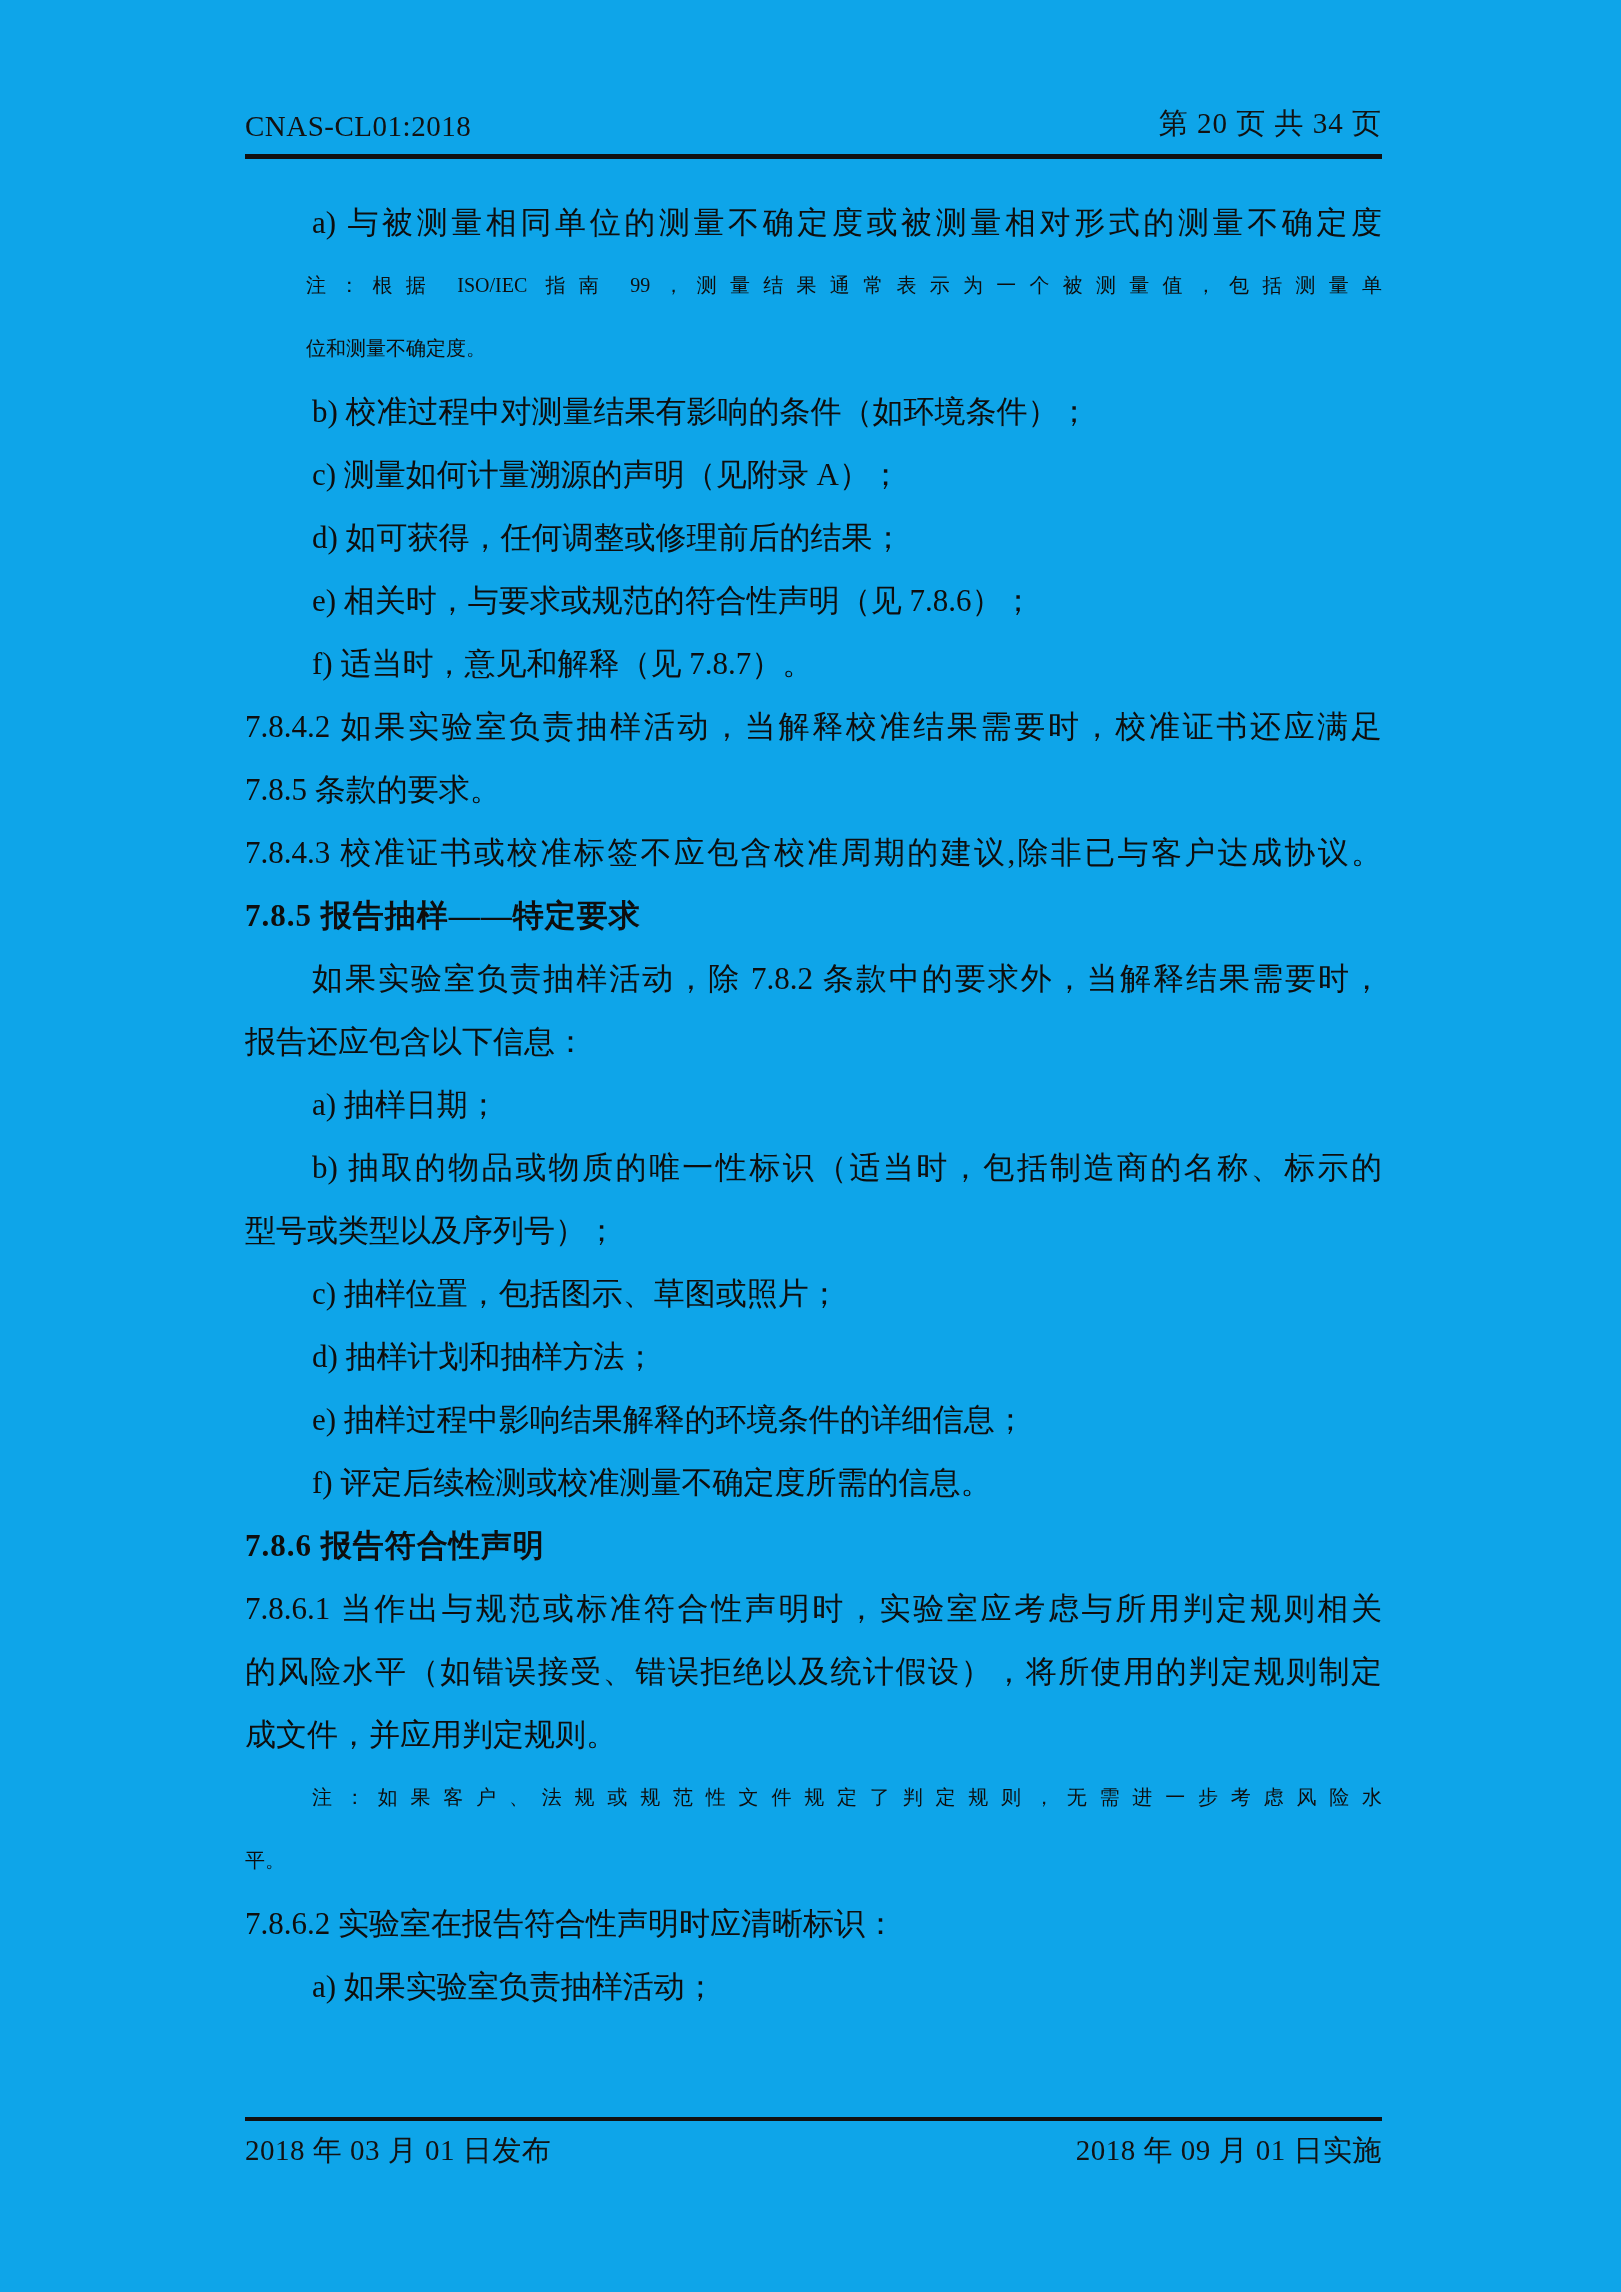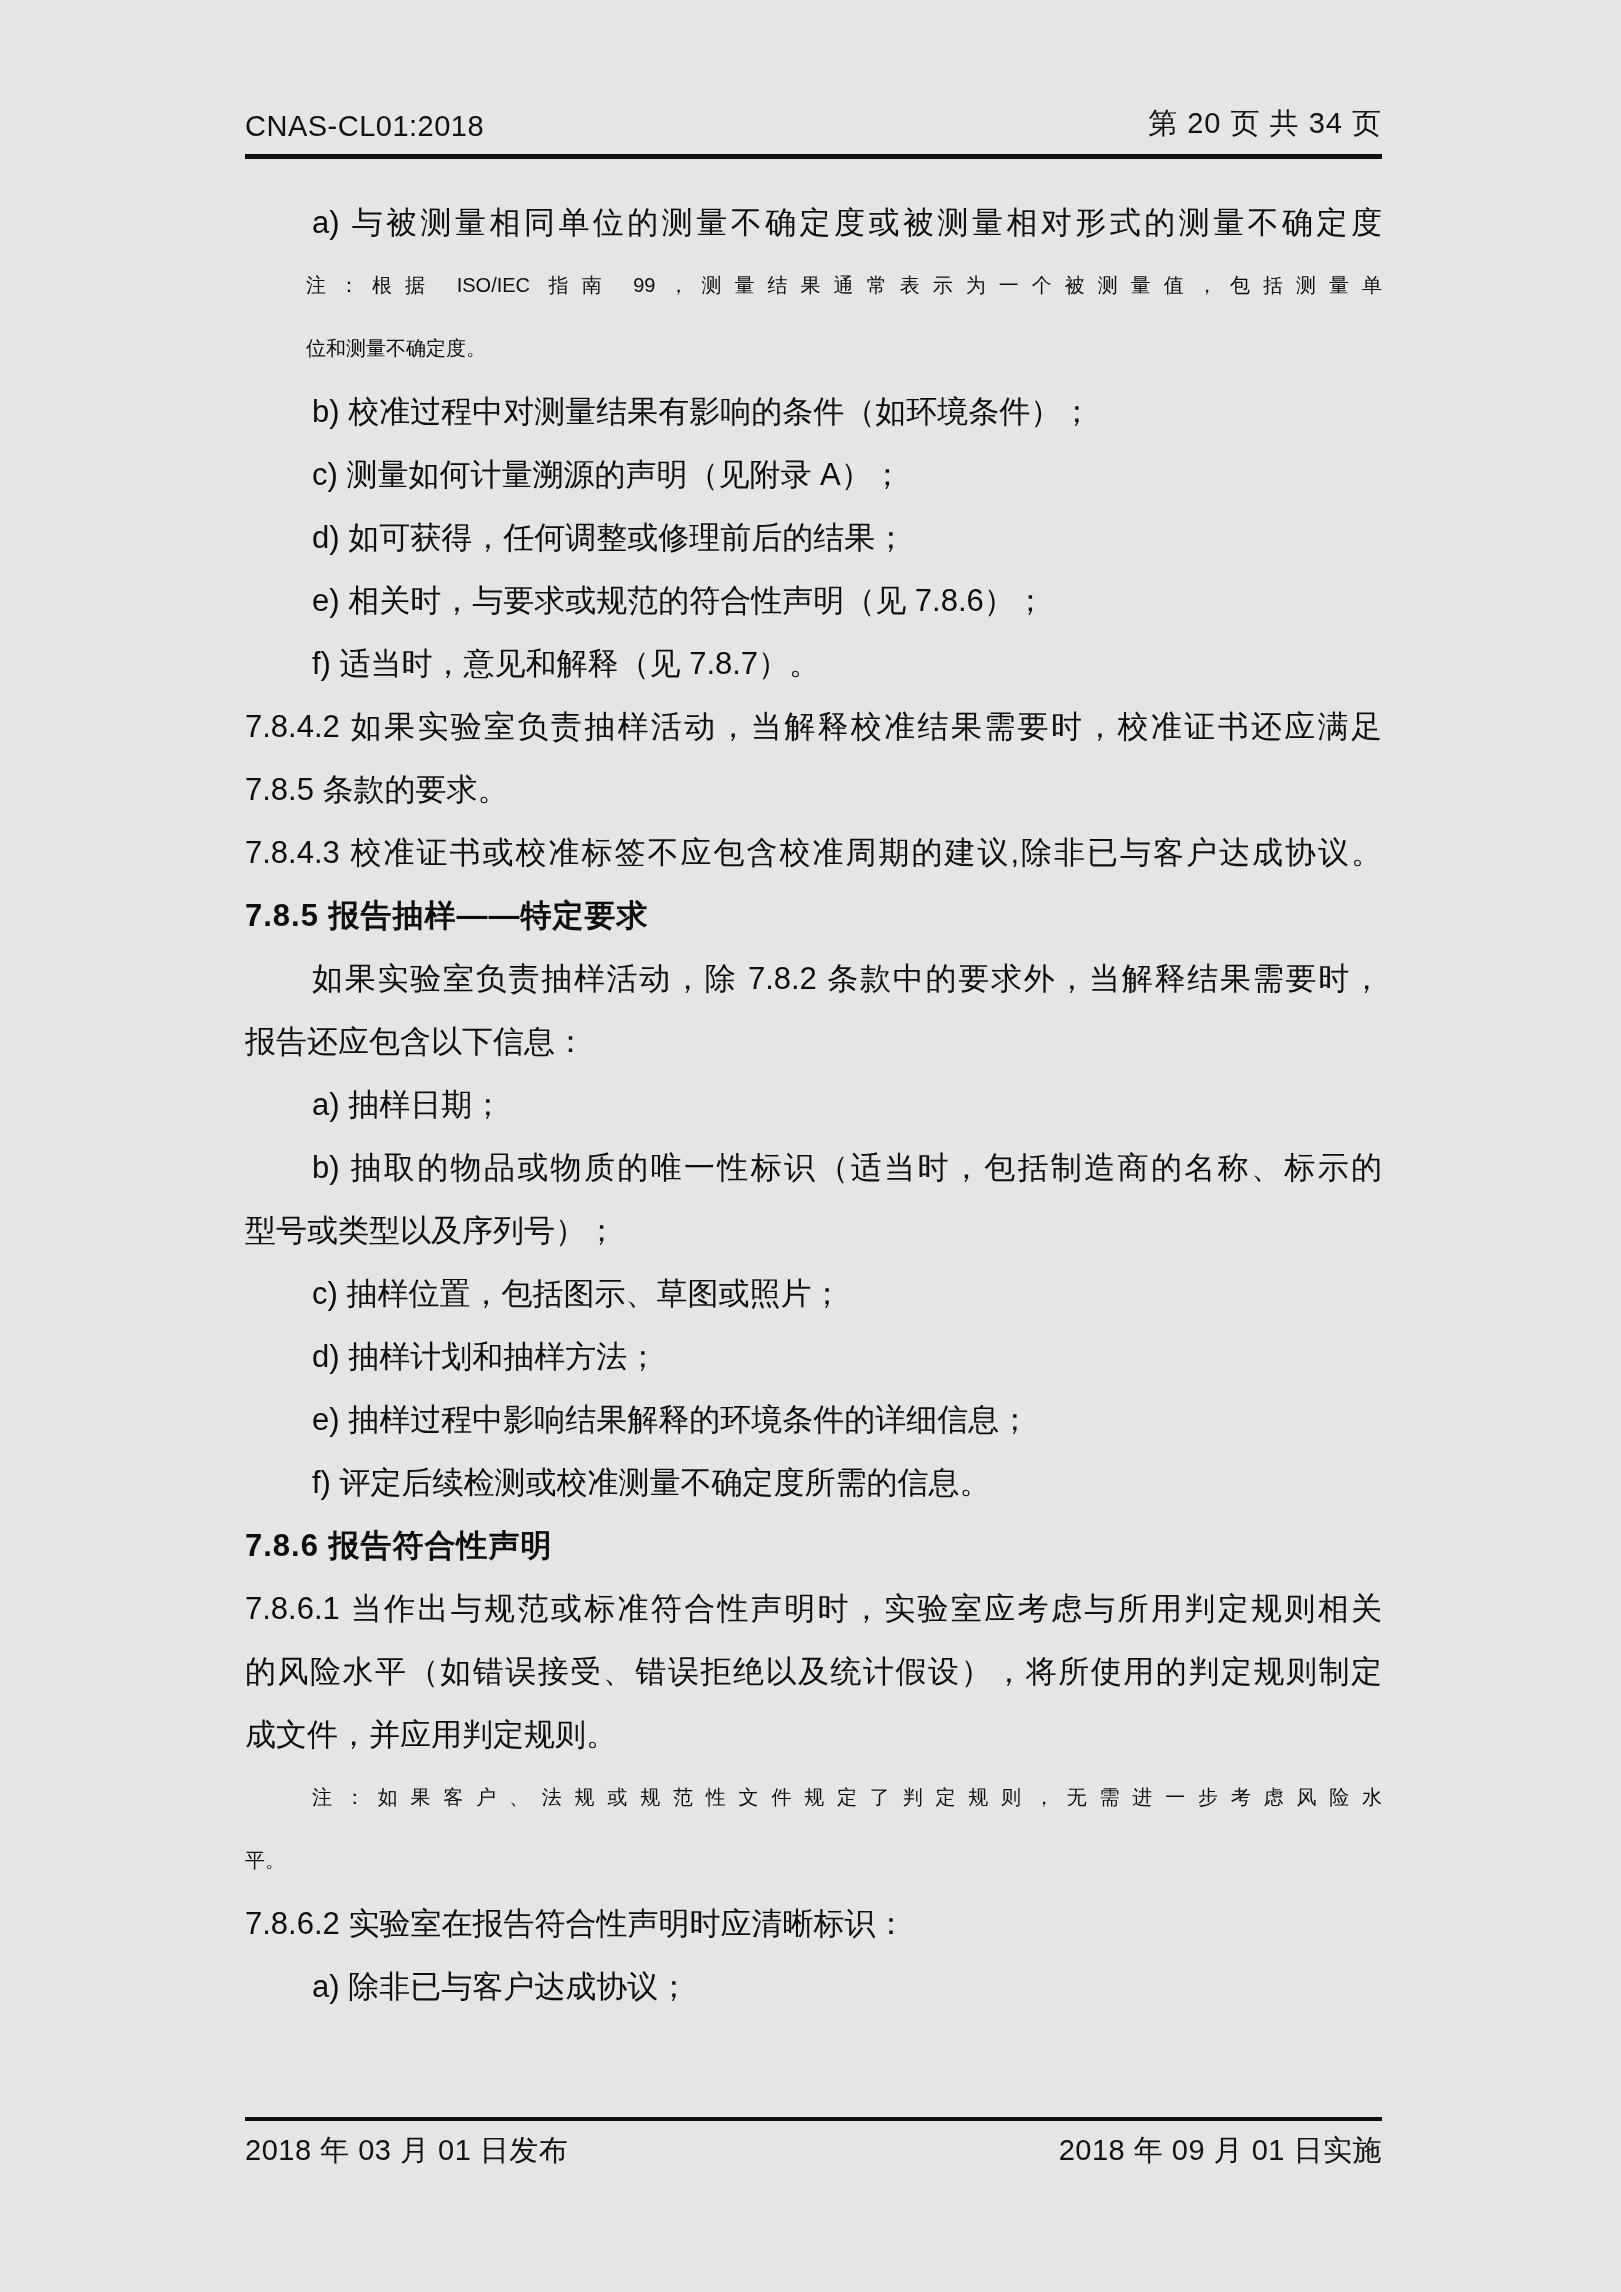--- a/index.html
+++ b/index.html
@@ -1,20 +1,20 @@
 <!DOCTYPE html>
 <html><head>
 <meta charset="utf-8">
 <style>
   html,body{margin:0;padding:0;background:#888;}
   #page{
     position:relative;
     width:1621px;height:2293px;
-    background:#e5e5e5;
-    font-family:Liberation Sans, sans-serif;
+    background:#0ea5e9;
+    font-family:Liberation Serif, serif;
     color:#121212;
     overflow:hidden;
   }
   
   #header-left{
     position:absolute;left:245px;top:110px;
     font-size:29px;letter-spacing:0.5px;
   }
   #header-right{
     position:absolute;right:239px;top:104px;
@@ -92,20 +92,20 @@
       <div class="line body" style="text-indent: 67px;">d) 抽样计划和抽样方法；</div>
       <div class="line body" style="text-indent: 67px;">e) 抽样过程中影响结果解释的环境条件的详细信息；</div>
       <div class="line body" style="text-indent: 67px;">f) 评定后续检测或校准测量不确定度所需的信息。</div>
       <div class="line heading" style="text-indent: 0px;">7.8.6 报告符合性声明</div>
       <div class="line body fill" style="text-indent: 0px;">7.8.6.1 当作出与规范或标准符合性声明时，实验室应考虑与所用判定规则相关</div>
       <div class="line body fill" style="text-indent: 0px;">的风险水平（如错误接受、错误拒绝以及统计假设），将所使用的判定规则制定</div>
       <div class="line body" style="text-indent: 0px;">成文件，并应用判定规则。</div>
       <div class="line note fill" style="text-indent: 67px;">注：如果客户、法规或规范性文件规定了判定规则，无需进一步考虑风险水</div>
       <div class="line note" style="text-indent: 0px;">平。</div>
       <div class="line body" style="text-indent: 0px;">7.8.6.2 实验室在报告符合性声明时应清晰标识：</div>
-      <div class="line body" style="text-indent: 67px;">a) 除非已与客户达成协议；</div>
+      <div class="line body" style="text-indent: 67px;">a) 如果实验室负责抽样活动；</div>
     </div>
 
   <div id="footer-rule"></div>
   <div id="footer-left">2018 年 03 月 01 日发布</div>
   <div id="footer-right">2018 年 09 月 01 日实施</div>
 </div>
 
 
 </body></html>

